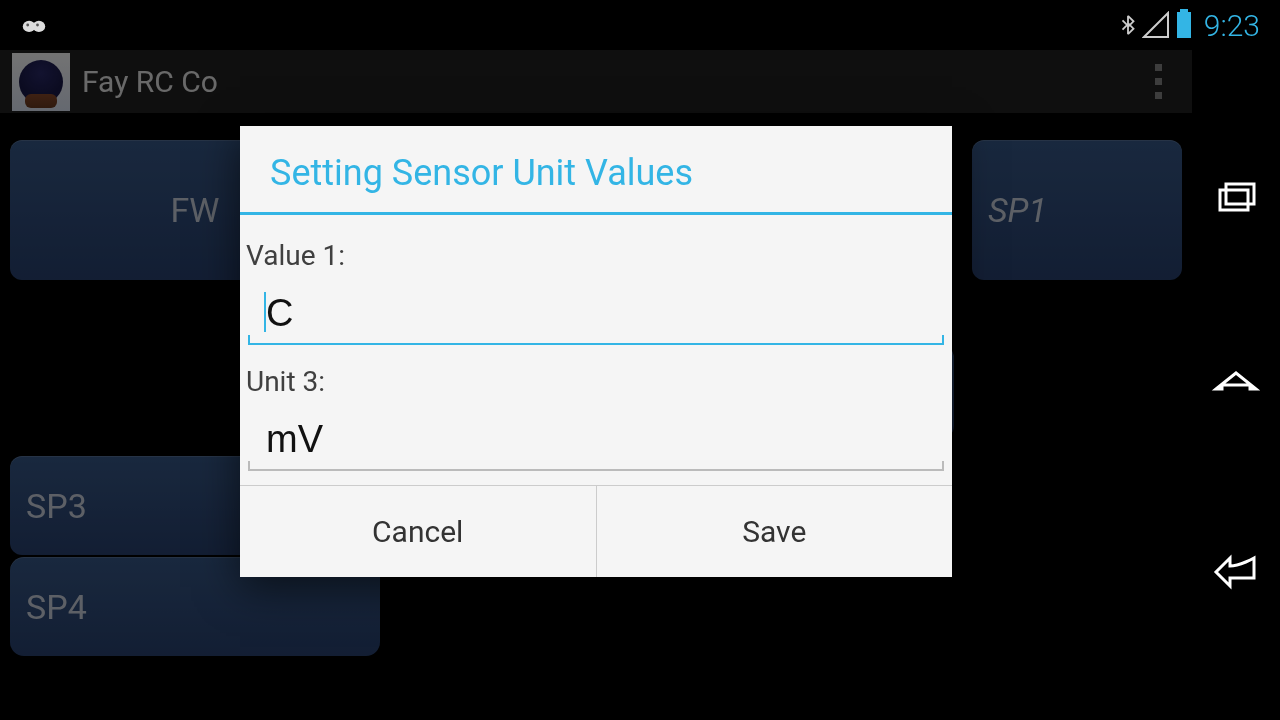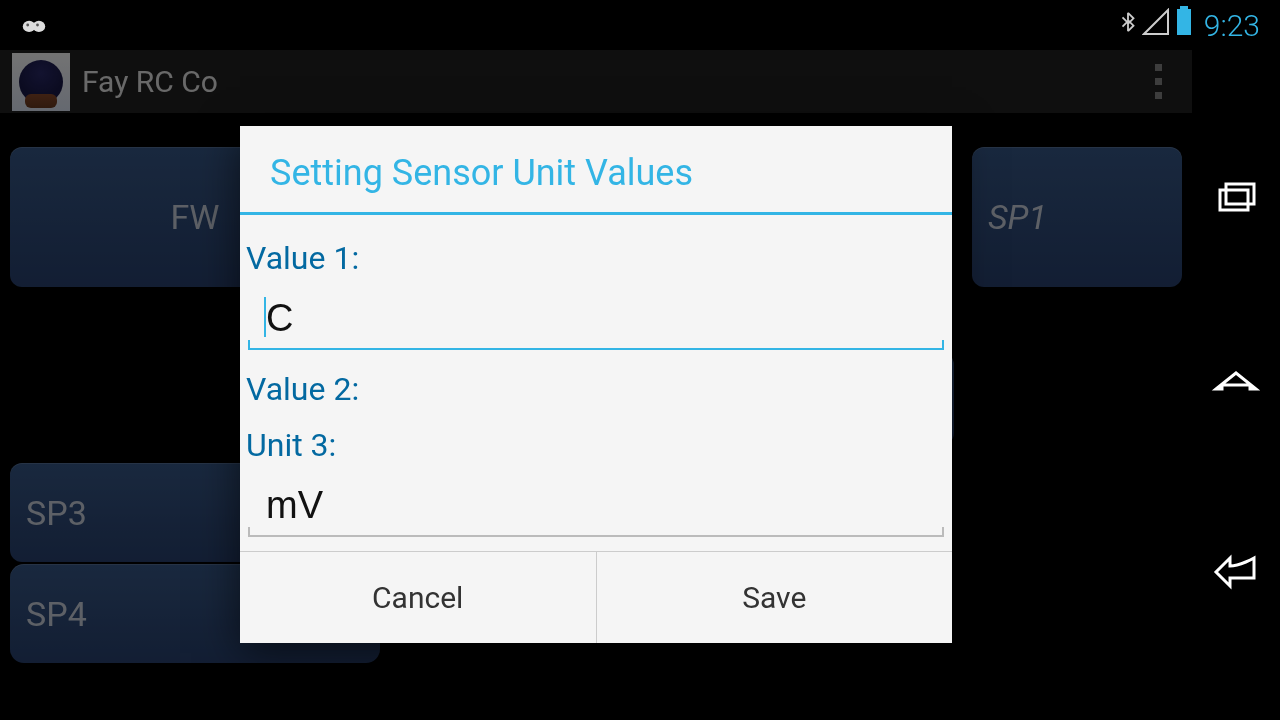--- a/index.html
+++ b/index.html
@@ -10,21 +10,21 @@
     height: 50px;
     background: #000;
     display: flex;
     align-items: center;
     justify-content: space-between;
     padding: 0 20px;
     color: #fff;
   }
   .status-left { display: flex; align-items: center; }
   .android-icon { width: 40px; height: 22px; }
-  .status-right { display: flex; }
+  .status-right { display: flex; align-items: center; }
   .status-icon { width: 28px; height: 28px; display: inline-flex; align-items: center; justify-content: center; }
   .clock { color: #33b5e5; font-size: 30px; font-weight: 300; margin-left: 6px; }
   .battery-icon { width: 14px; height: 26px; background: #33b5e5; display: inline-block; position: relative; }
   .battery-icon::before { content: ""; position: absolute; top: -3px; left: 3px; width: 8px; height: 3px; background: #33b5e5; }
   
   
   .device-body { display: flex; height: 670px; }
   .content-area { flex: 1; position: relative; background: #000; }
   
   
@@ -63,21 +63,21 @@
   .overflow-dot { width: 7px; height: 7px; background: #888; }
   
   
   .rc-grid {
     position: absolute;
     top: 76px; left: 0; right: 0; bottom: 0;
     display: grid;
     grid-template-columns: 370px 1fr 210px;
     grid-auto-rows: 140px;
     gap: 18px;
-    padding: 21px 10px;
+    padding: 14px 10px;
   }
   .rc-button {
     background: linear-gradient(#385a8a, #2a4372);
     border-radius: 12px;
     color: #cfd6e2;
     font-size: 34px;
     display: flex;
     align-items: center;
     justify-content: center;
     box-shadow: inset 0 1px 0 rgba(255,255,255,0.15), 0 2px 4px rgba(0,0,0,0.4);
@@ -104,22 +104,22 @@
   }
   .dialog-title {
     color: #33b5e5;
     font-size: 36px;
     font-weight: 400;
     padding: 26px 13px 18px 30px;
   }
   .dialog-title-divider { height: 3px; background: #33b5e5; }
   .dialog-content { padding: 12px 4px 0 4px; }
   .field-label {
-    font-size: 32px;
-    color: #0369a1;
+    font-size: 28px;
+    color: #404040;
     padding: 12px 2px 6px 2px;
   }
   .text-input {
     width: 100%;
     border: none;
     background: transparent;
     font-size: 38px;
     padding: 14px 16px 8px 16px;
     color: #111;
     outline: none;
@@ -243,21 +243,20 @@
     <div class="dialog">
       <div class="dialog-title">Setting Sensor Unit Values</div>
       <div class="dialog-title-divider"></div>
       <div class="dialog-content">
         <div class="field-label">Value 1:</div>
         <div class="input-wrap focused">
           <span class="cursor"></span>
           <input class="text-input" value="C" style="">
         </div>
 
-        <div class="field-label">Value 2:</div>
 
         <div class="field-label">Unit 3:</div>
         <div class="input-wrap">
           <input class="text-input" value="mV" style="">
         </div>
       </div>
       <div class="dialog-actions">
         <div class="dialog-btn">Cancel</div>
         <div class="dialog-btn">Save</div>
       </div>

